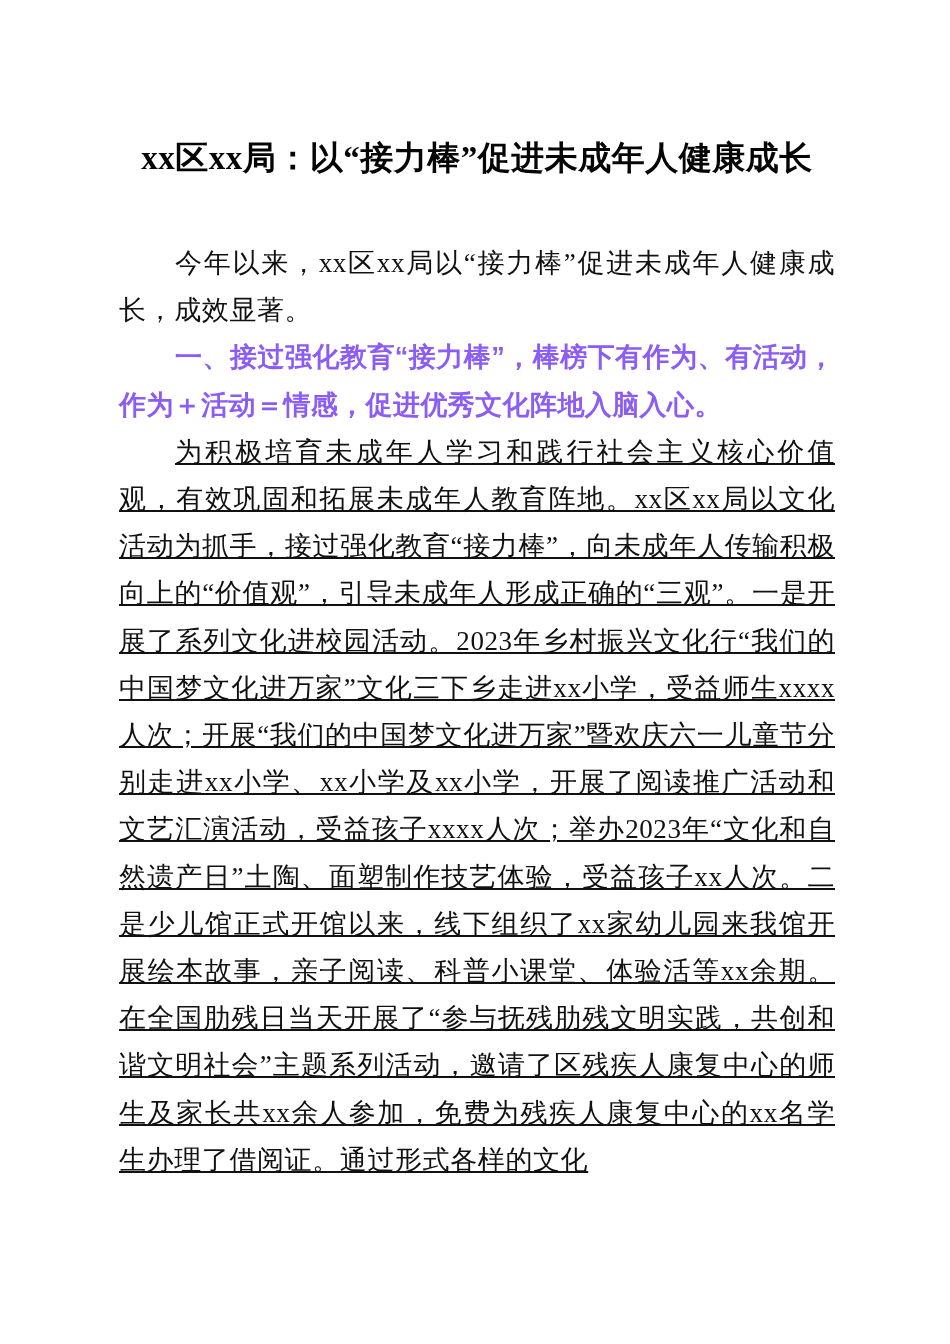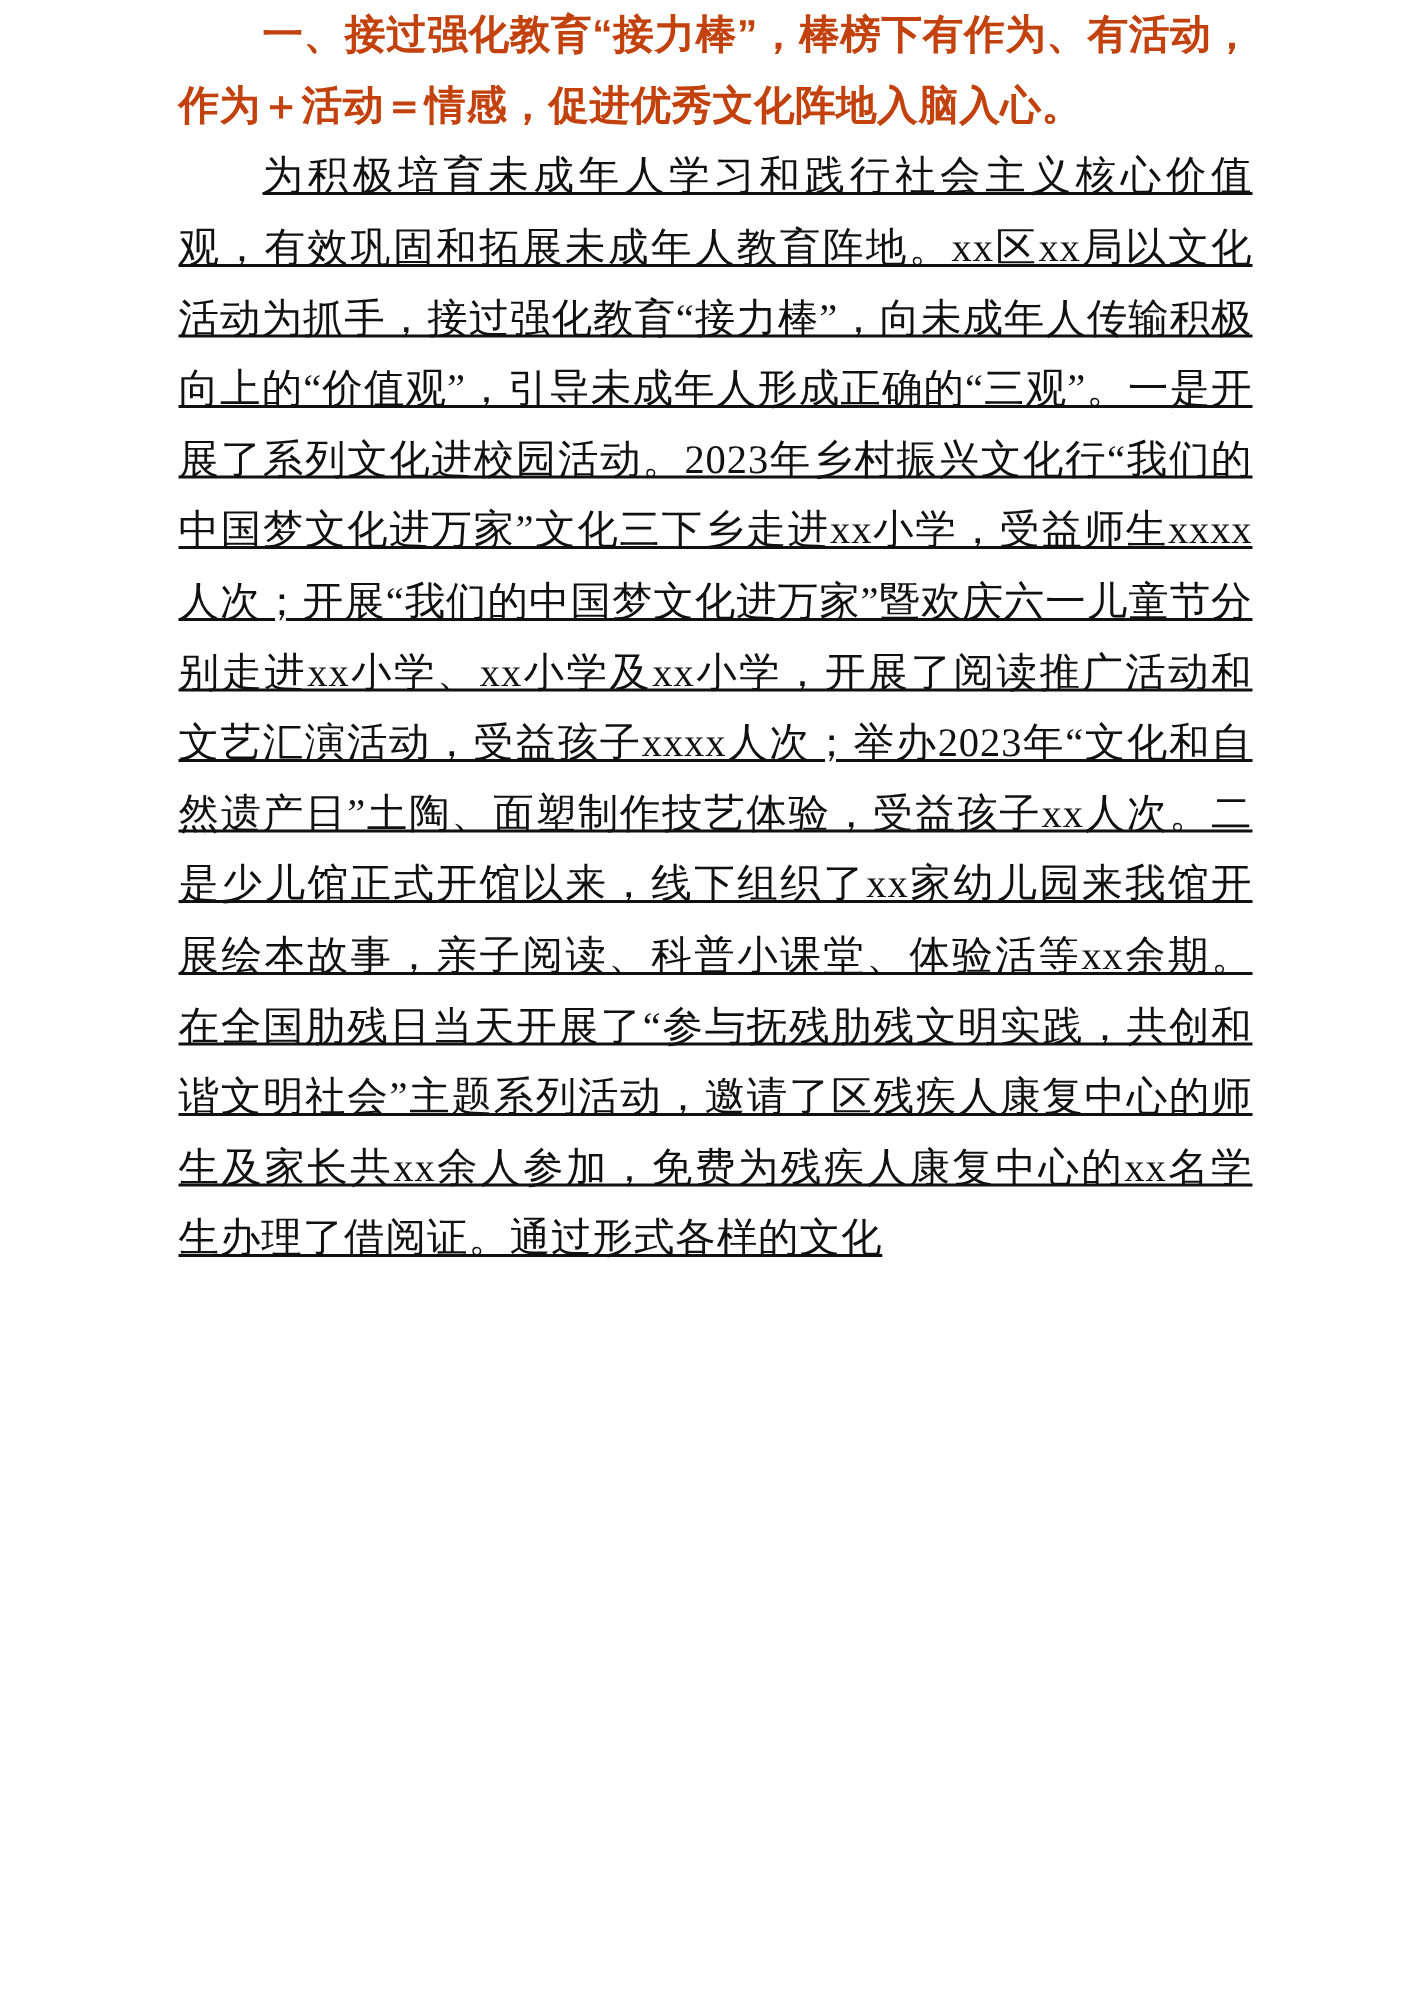--- a/index.html
+++ b/index.html
@@ -68,35 +68,37 @@
   }
 
   
   .para-heading {
     font-family: "Liberation Sans", "DejaVu Sans", sans-serif;
     font-weight: bold;
     font-size: 27px;
     line-height: 47.2px;
     letter-spacing: 0.4px;
     text-indent: 56px;
-    color: #c2410c;
+    color: #8b5cf6;
     margin-top: 0px;
   }
 
   .para-body {
     margin-top: 0px;
     text-decoration: underline;
   }
 </style>
 </head>
 <body>
 
 <div class="page">
   <div class="content">
 
+    <h1 class="doc-title">xx区xx局：以“接力棒”促进未成年人健康成长</h1>
 
+    <p class="para para-lead">今年以来，xx区xx局以“接力棒”促进未成年人健康成长，成效显著。</p>
 
     <p class="para para-heading">一、接过强化教育“接力棒”，棒榜下有作为、有活动，作为＋活动＝情感，促进优秀文化阵地入脑入心。</p>
 
     <p class="para para-body">为积极培育未成年人学习和践行社会主义核心价值观，有效巩固和拓展未成年人教育阵地。xx区xx局以文化活动为抓手，接过强化教育“接力棒”，向未成年人传输积极向上的“价值观”，引导未成年人形成正确的“三观”。一是开展了系列文化进校园活动。2023年乡村振兴文化行“我们的中国梦文化进万家”文化三下乡走进xx小学，受益师生xxxx人次；开展“我们的中国梦文化进万家”暨欢庆六一儿童节分别走进xx小学、xx小学及xx小学，开展了阅读推广活动和文艺汇演活动，受益孩子xxxx人次；举办2023年“文化和自然遗产日”土陶、面塑制作技艺体验，受益孩子xx人次。二是少儿馆正式开馆以来，线下组织了xx家幼儿园来我馆开展绘本故事，亲子阅读、科普小课堂、体验活等xx余期。在全国肋残日当天开展了“参与抚残肋残文明实践，共创和谐文明社会”主题系列活动，邀请了区残疾人康复中心的师生及家长共xx余人参加，免费为残疾人康复中心的xx名学生办理了借阅证。通过形式各样的文化</p>
 
   </div>
 </div>
 
 </body></html>

